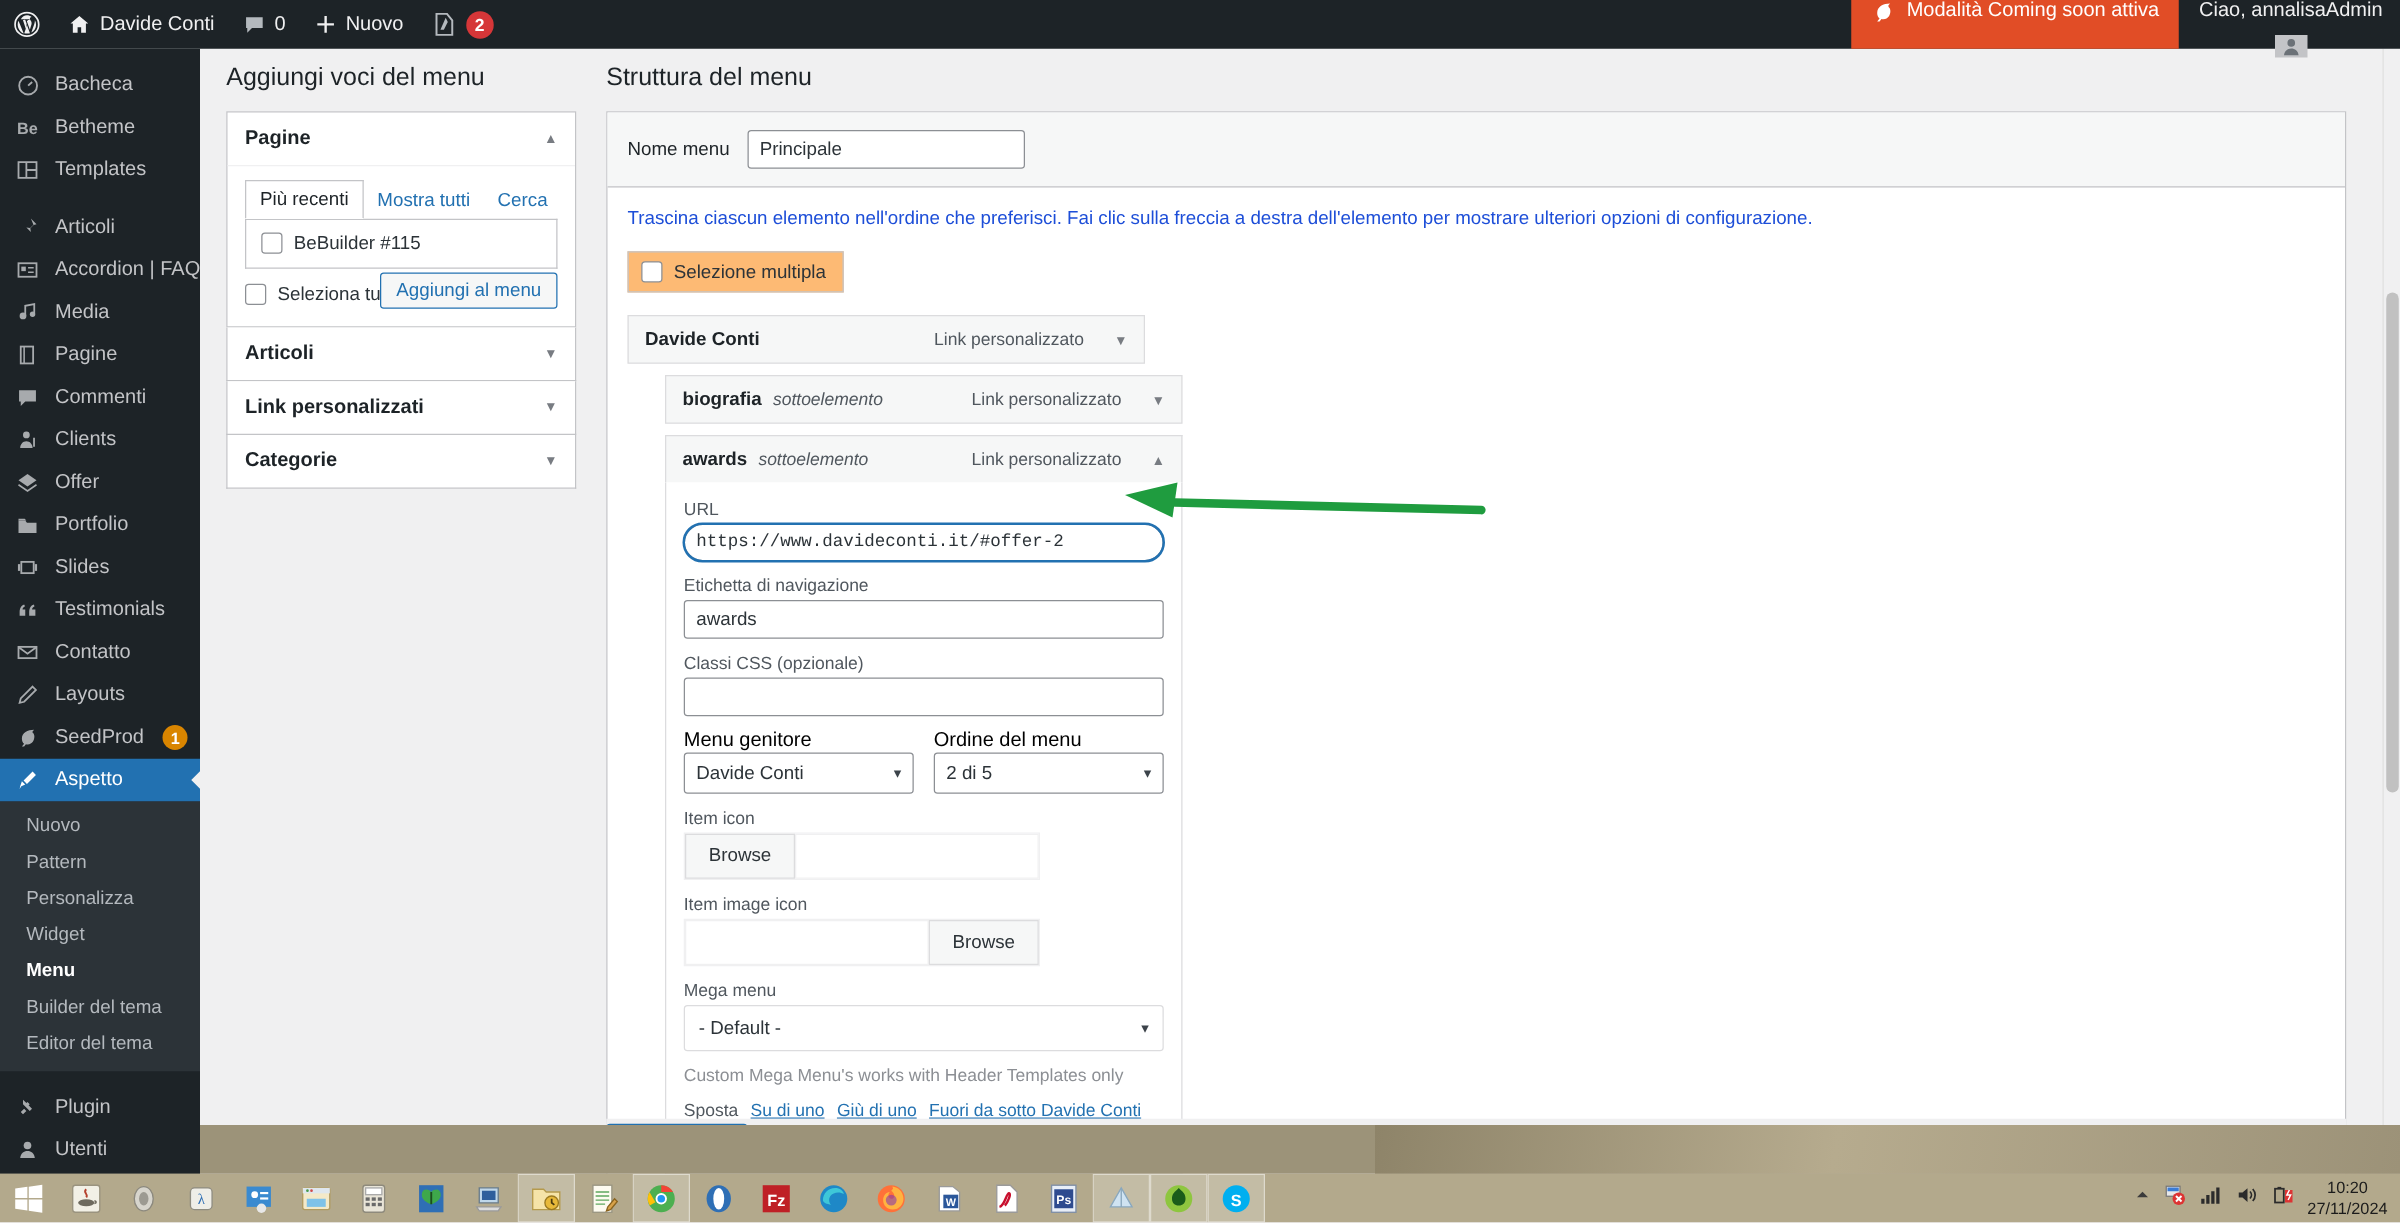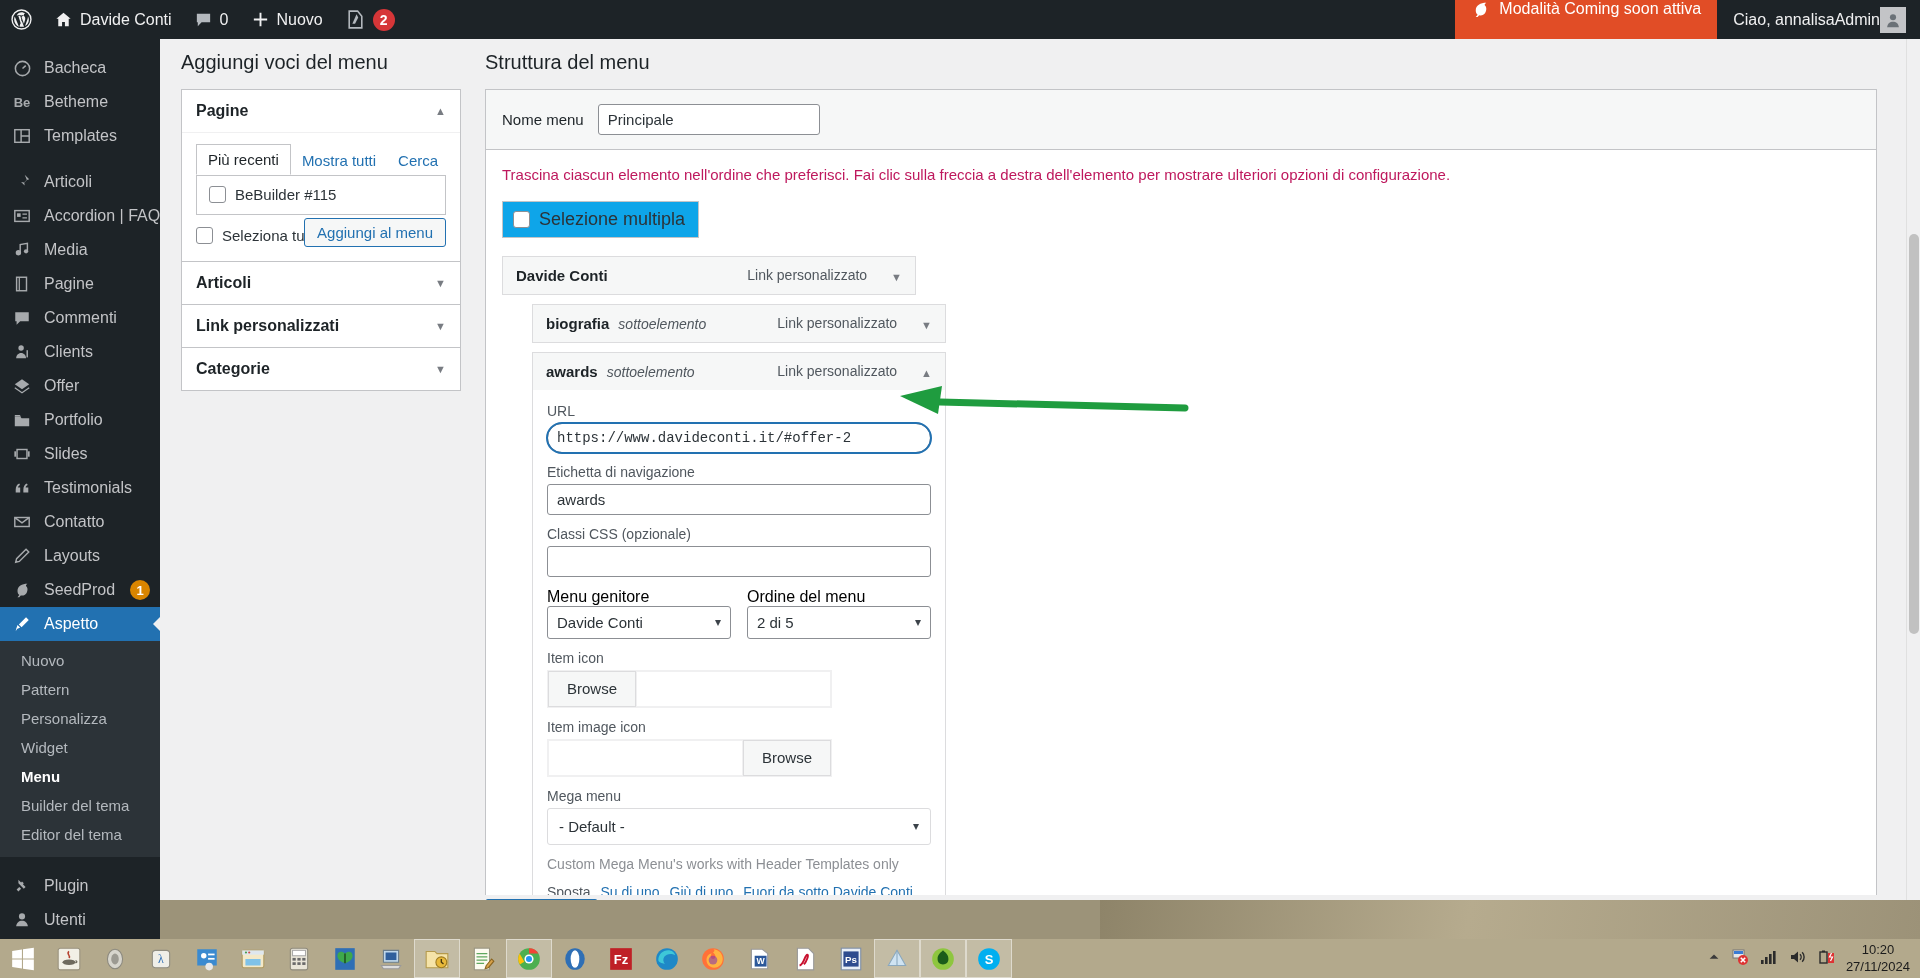--- a/index.html
+++ b/index.html
@@ -30,22 +30,22 @@
     min-width: 22px; height: 22px; padding: 0 6px;
     border-radius: 11px; background: #d63638; color: #fff;
     font-size: 14px; font-weight: 600;
   }
   #coming-soon {
     display: flex; align-items: flex-start; gap: 9px;
     height: 39px; padding: 0 16px; background: #e14d26; color: #fff;
     font-size: 16px; white-space: nowrap;
   }
   #howdy {
-    display: flex; align-items: center; 
-    height: 39px; padding: 0 14px 0 16px; font-size: 16px; white-space: nowrap;
+    display: flex; align-items: center; gap: 10px;
+    height: 39px; padding: 0 14px 0 16px; font-size: 16px; white-space: nowrap; flex-direction: column;
   }
   .avatar {
     width: 26px; height: 26px; background: #c3c4c7;
     display: inline-flex; align-items: center; justify-content: center;
   }
 
   
   #sidebar {
     position: absolute; top: 39px; left: 0; width: 160px; height: 900px;
     background: #1d2327; color: #c3c4c7; overflow: hidden; z-index: 40;
@@ -147,26 +147,26 @@
     background: #f6f7f7; border-bottom: 1px solid #c3c4c7; padding: 14px 16px;
   }
   .lbl { font-size: 15px; color: #1d2327; }
   .txt {
     border: 1px solid #8c8f94; border-radius: 3px; background: #fff;
     padding: 6px 9px; font-size: 15px; color: #2c3338;
     font-family: "Liberation Sans", sans-serif;
   }
   #menu-name-input { width: 222px; }
   .menu-body { padding: 14px 16px 6px 16px; }
-  .hint { font-size: 15px; color: #be185d; line-height: 1.5; }
+  .hint { font-size: 15px; color: #1d4ed8; line-height: 1.5; }
   .bulk-row { margin: 14px 0 18px 0; }
   .bulk-chk {
     display: inline-flex; align-items: center; gap: 9px;
-    border: 1px solid #c3c4c7; background: #0ea5e9;
-    padding: 7px 13px 7px 10px; font-size: 18px; color: #2c3338;
+    border: 1px solid #c3c4c7; background: #fdba74;
+    padding: 7px 13px 7px 10px; font-size: 15px; color: #2c3338;
   }
 
   .mi-row {
     background: #f6f7f7; border: 1px solid #dcdcde;
     display: flex; align-items: center; justify-content: space-between;
     padding: 10px 13px; margin-bottom: 9px;
   }
   .mi-row .left { display: flex; align-items: baseline; gap: 9px; }
   .mi-title { font-size: 15px; font-weight: 700; color: #1d2327; }
   .mi-sub { font-size: 14px; font-style: italic; color: #50575e; }

